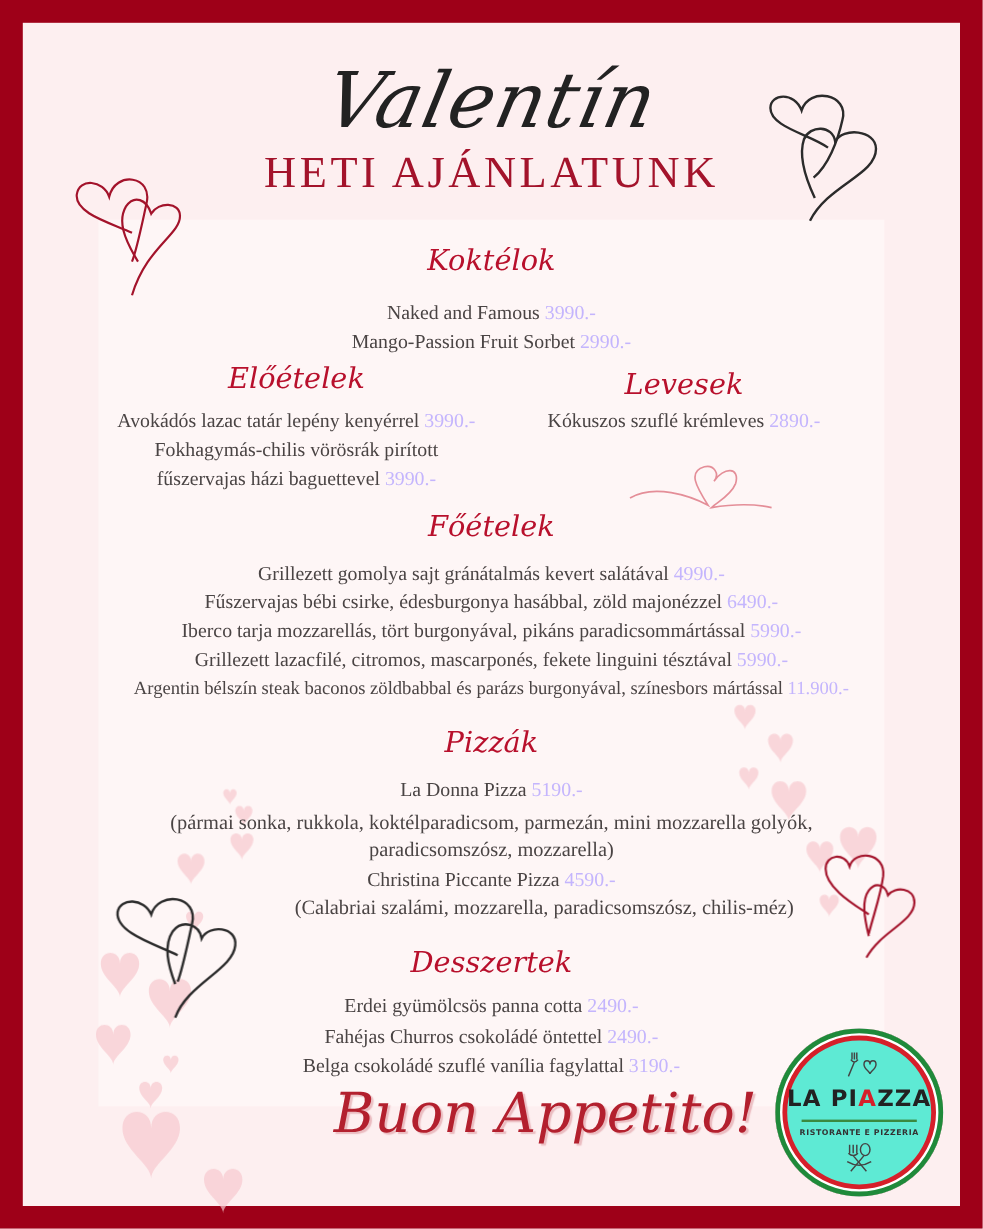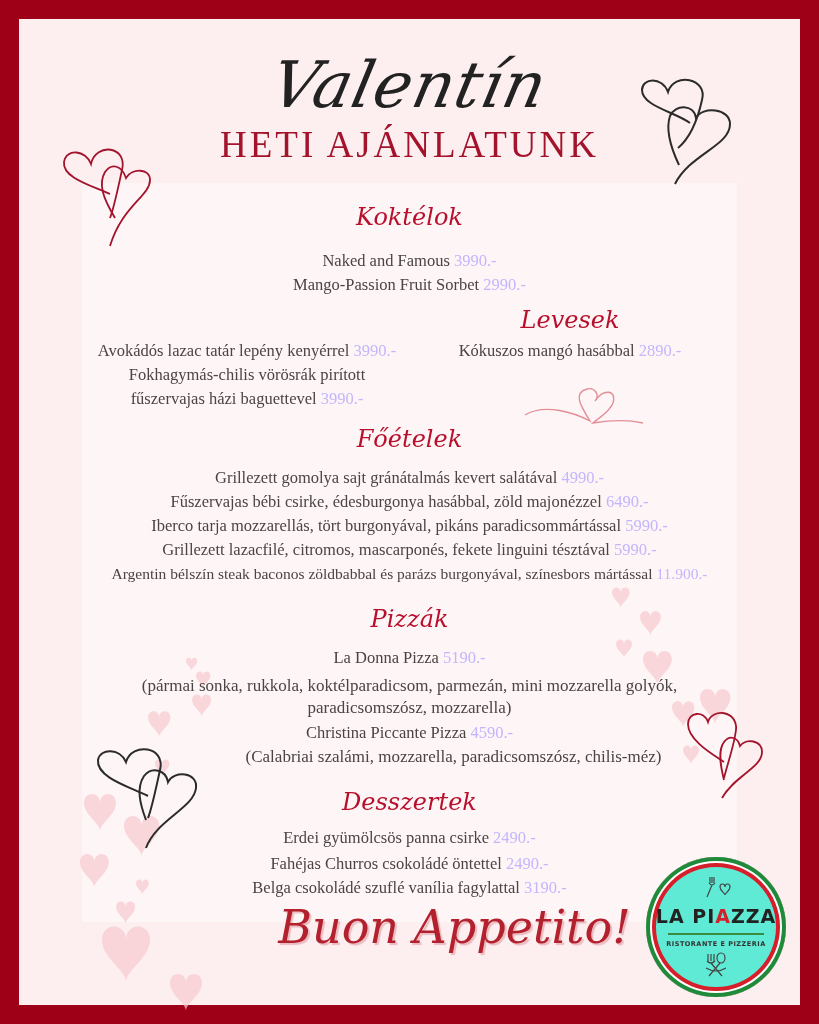--- a/index.html
+++ b/index.html
@@ -93,33 +93,34 @@
   <div class="abs center subtitle">HETI AJÁNLATUNK</div>
 
   <div class="abs center sec" style="top:202px;">Koktélok</div>
   <div class="abs center item" style="top:250px;">
     <span>Naked and Famous</span> <span class="price">3990.-</span>
   </div>
   <div class="abs center item" style="top:274px;">
     <span>Mango-Passion Fruit Sorbet</span> <span class="price">2990.-</span>
   </div>
 
+  <div class="abs sec" style="top:300px;left:82px;width:330px;text-align:center;">Előételek</div>
   <div class="abs item" style="top:340px;left:82px;width:330px;text-align:center;">
     <span>Avokádós lazac tatár lepény kenyérrel</span> <span class="price">3990.-</span>
   </div>
   <div class="abs item" style="top:364px;left:82px;width:330px;text-align:center;">
     <span>Fokhagymás-chilis vörösrák pirított</span>
   </div>
   <div class="abs item" style="top:388px;left:82px;width:330px;text-align:center;">
     <span>fűszervajas házi baguettevel</span> <span class="price">3990.-</span>
   </div>
 
   <div class="abs sec" style="top:305px;left:440px;width:260px;text-align:center;">Levesek</div>
   <div class="abs item" style="top:340px;left:440px;width:260px;text-align:center;">
-    <span>Kókuszos mangó hasábbal</span> <span class="price">2890.-</span>
+    <span>Kókuszos szuflé krémleves</span> <span class="price">2890.-</span>
   </div>
 
   <div class="abs center sec" style="top:424px;">Főételek</div>
   <div class="abs center item" style="top:467px;">
     <span>Grillezett gomolya sajt gránátalmás kevert salátával</span> <span class="price">4990.-</span>
   </div>
   <div class="abs center item" style="top:491px;">
     <span>Fűszervajas bébi csirke, édesburgonya hasábbal, zöld majonézzel</span> <span class="price">6490.-</span>
   </div>
   <div class="abs center item" style="top:515px;">
@@ -138,21 +139,21 @@
   </div>
   <div class="abs center item" style="top:675px;font-size:17px;">(pármai sonka, rukkola, koktélparadicsom, parmezán, mini mozzarella golyók,</div>
   <div class="abs center item" style="top:697px;font-size:17px;">paradicsomszósz, mozzarella)</div>
   <div class="abs center item" style="top:722px;">
     <span>Christina Piccante Pizza</span> <span class="price">4590.-</span>
   </div>
   <div class="abs center item" style="top:746px;font-size:17px;margin-left:44px;">(Calabriai szalámi, mozzarella, paradicsomszósz, chilis-méz)</div>
 
   <div class="abs center sec" style="top:787px;">Desszertek</div>
   <div class="abs center item" style="top:827px;">
-    <span>Erdei gyümölcsös panna csirke</span> <span class="price">2490.-</span>
+    <span>Erdei gyümölcsös panna cotta</span> <span class="price">2490.-</span>
   </div>
   <div class="abs center item" style="top:853px;">
     <span>Fahéjas Churros csokoládé öntettel</span> <span class="price">2490.-</span>
   </div>
   <div class="abs center item" style="top:877px;">
     <span>Belga csokoládé szuflé vanília fagylattal</span> <span class="price">3190.-</span>
   </div>
 
   <div class="abs center appetito">Buon Appetito!</div>
 

